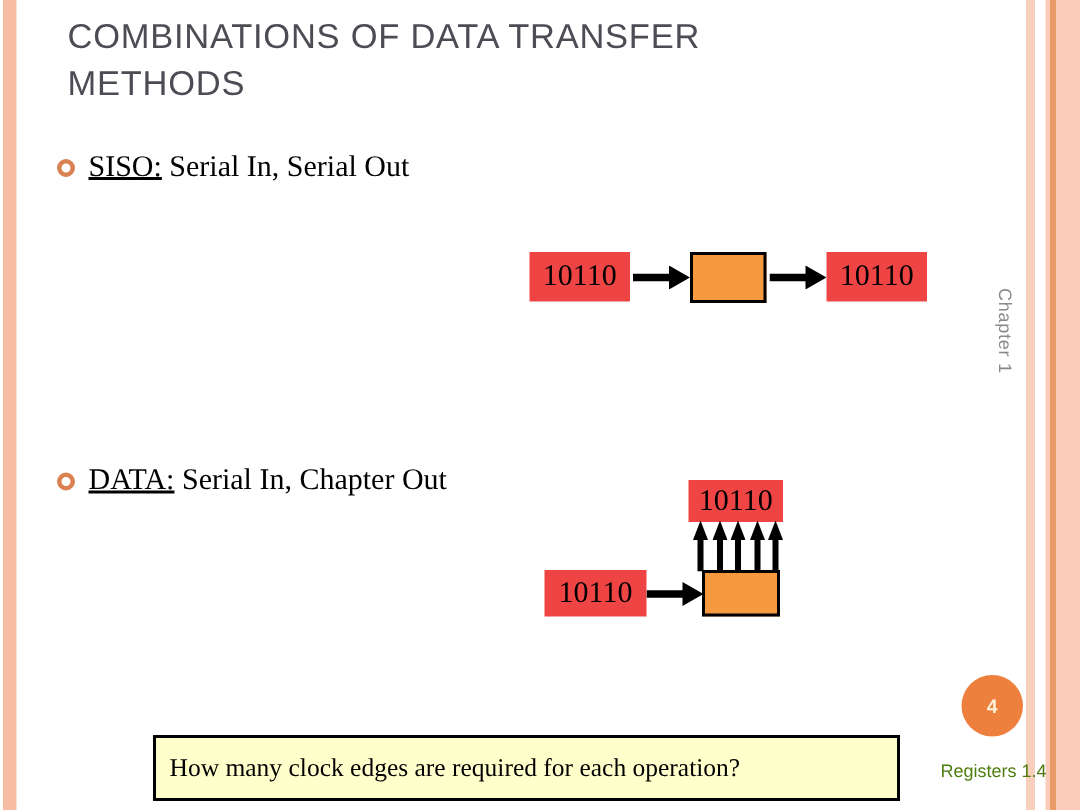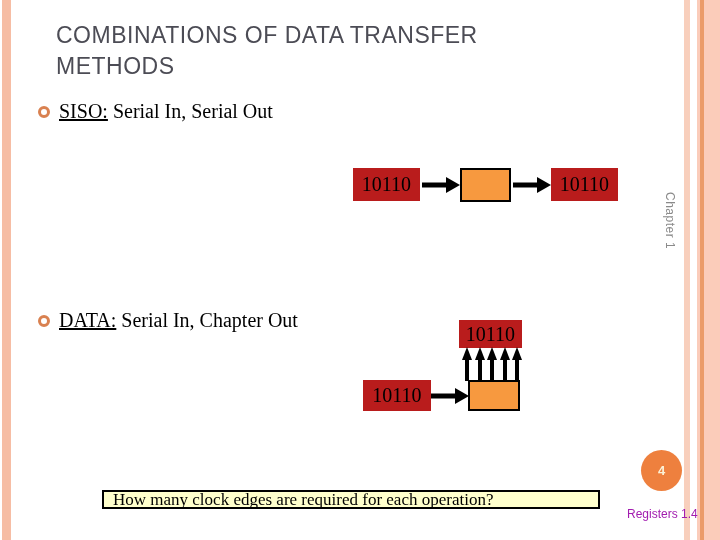--- a/index.html
+++ b/index.html
@@ -7,62 +7,62 @@
     position:relative;width:720px;height:540px;background:#ffffff;
     overflow:hidden;font-family:"Liberation Sans",sans-serif;
   }
   
   .stripe-left{position:absolute;left:2px;top:0;width:9px;height:540px;background:#F6BDA4;}
   .stripe-right-thin{position:absolute;left:684px;top:0;width:6px;height:540px;background:#F8CFBC;}
   .stripe-right-band{position:absolute;left:697px;top:0;width:23px;height:540px;background:#FBCCBA;}
   .stripe-right-line{position:absolute;left:3px;top:0;width:4px;height:540px;background:#EB9B69;}
 
   .title{
-    position:absolute;left:40px;top:4px;width:520px;margin:16px;
+    position:absolute;left:40px;top:4px;width:520px;margin:5px;
     font-size:23px;line-height:31px;font-weight:normal;
     color:#4C4C55;letter-spacing:0.5px;
   }
 
   .bullet-row{position:absolute;left:38px;display:flex;align-items:flex-start;}
   .ring{
     display:inline-block;width:6px;height:6px;margin-top:6px;margin-right:9px;
     border:3px solid #D98150;border-radius:50%;background:#fff;flex:none;
   }
   .bullet-text{font-family:"Liberation Serif",serif;font-size:20px;color:#000;white-space:pre;}
   .term{text-decoration:underline;}
 
   .value-label{
-    position:absolute;background:#b91c1c;color:#000;
+    position:absolute;background:#ef4444;color:#000;
     font-family:"Liberation Serif",serif;font-size:20px;
     display:flex;align-items:center;justify-content:center;
   }
   .register{position:absolute;background:#F7993F;border:2px solid #000;box-sizing:border-box;}
   .arrow{position:absolute;}
   .up-arrows{position:absolute;display:flex;justify-content:space-between;}
 
   .chapter{
     position:absolute;left:663px;top:192px;
     writing-mode:vertical-rl;
     font-size:12px;color:#8A8A8A;letter-spacing:0.5px;
   }
 
   .page-circle{
     position:absolute;left:641px;top:450px;width:41px;height:41px;border-radius:50%;
     background:#EE803E;color:#FBF2D8;font-size:13px;font-weight:bold;
     display:flex;align-items:center;justify-content:center;
   }
   .question-box{
-    position:absolute;left:102px;top:490px;width:498px;height:19px;
+    position:absolute;left:102px;top:490px;width:498px;height:44px;
     background:#FFFFCC;border:2px solid #000;box-sizing:border-box;
     display:flex;align-items:center;
   }
   .question-box span{
     font-family:"Liberation Serif",serif;font-size:17px;color:#000;padding-left:9px;
   }
-  .footer{position:absolute;left:627px;top:507px;font-size:12px;color:#a21caf;z-index:3;}
+  .footer{position:absolute;left:627px;top:507px;font-size:12px;color:#4d7c0f;z-index:3;}
 </style>
 </head>
 <body>
 
 <div class="slide">
 
   <div class="stripe-left"></div>
   <div class="stripe-right-thin"></div>
   <div class="stripe-right-band">
     <div class="stripe-right-line"></div>

